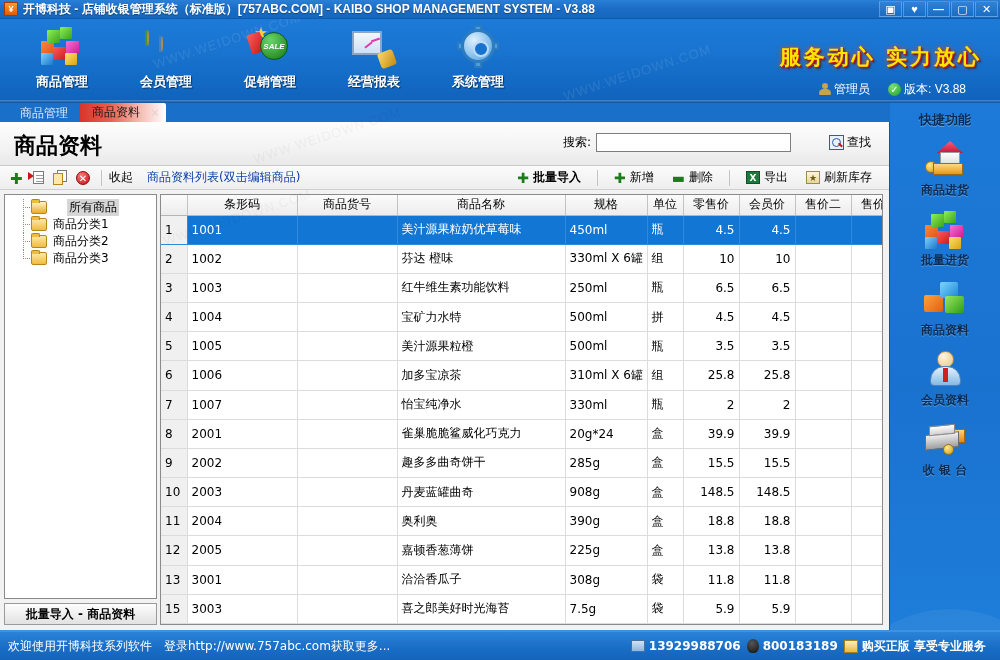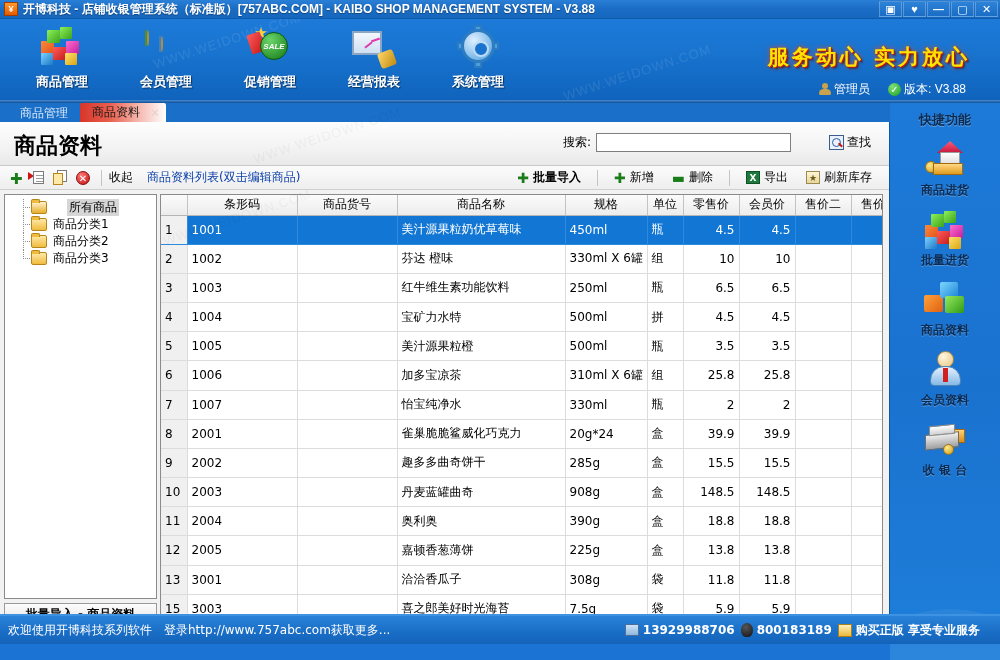--- a/index.html
+++ b/index.html
@@ -61,21 +61,21 @@
     width: 104px; display: flex; flex-direction: column; align-items: center;
     cursor: pointer; padding-top: 2px;
   }
   .nav-ico { width: 46px; height: 46px; position: relative; }
   .nav-label {
     color: #ffffff; font-size: 13px; font-weight: bold; margin-top: 2px;
     text-shadow: 1px 1px 1px rgba(0,0,0,.5);
     font-family: "DejaVu Sans","Liberation Sans",sans-serif;
   }
   .slogan {
-    position: absolute; right: 30px; top: 24px;
+    position: absolute; right: 18px; top: 24px;
     font-size: 21px; font-weight: bold; letter-spacing: 3px;
     color: #ffe400;
     text-shadow: 1px 1px 0 #c81010, 2px 2px 2px rgba(0,0,0,.5), 0 0 5px #ff3a00;
     font-family: "DejaVu Sans","Liberation Sans",sans-serif;
   }
   .hdr-status {
     position: absolute; right: 34px; top: 62px;
     display: flex; align-items: center; gap: 4px;
     color: #fff; font-size: 12px;
   }
@@ -289,30 +289,30 @@
   }
   .sb-ico { width: 44px; height: 40px; position: relative; }
   .sb-label {
     color:#0b2b52; font-size:12px; font-weight:bold; margin-top:3px;
     text-shadow: 0 1px 0 rgba(255,255,255,.25);
     font-family:"DejaVu Sans","Liberation Sans",sans-serif;
   }
 
   
   .statusbar {
-    position: absolute; left: 0; bottom: 16px; width: 1000px; height: 30px;
+    position: absolute; left: 0; bottom: 0; width: 1000px; height: 30px;
     background: linear-gradient(to bottom,#2a83d9 0%, #1a6ec6 55%, #1463ba 100%);
     border-top: 2px solid #3d93e2;
     display: flex; align-items: center;
   }
   .sb-left {
     color: #fff; font-size: 12px; margin-left: 8px;
     font-family:"DejaVu Sans","Liberation Sans",sans-serif;
   }
-  .sb-right { margin-left:auto; display:flex; align-items:center; gap:6px; padding-right:20px; }
+  .sb-right { margin-left:auto; display:flex; align-items:center; gap:6px; padding-right:14px; }
   .sb-chunk { display:flex; align-items:center; gap:4px; color:#fff; font-size:12px; font-weight:bold;
     font-family:"DejaVu Sans","Liberation Sans",sans-serif;}
   .phone-ico {
     width:14px;height:12px;background:linear-gradient(to bottom,#cfe2f5,#8fb6dd);
     border:1px solid #4a6f9c;
   }
   .qq-ico {
     width:12px;height:14px;border-radius:50% 50% 45% 45%;
     background: radial-gradient(circle at 40% 30%, #555, #111);
   }

